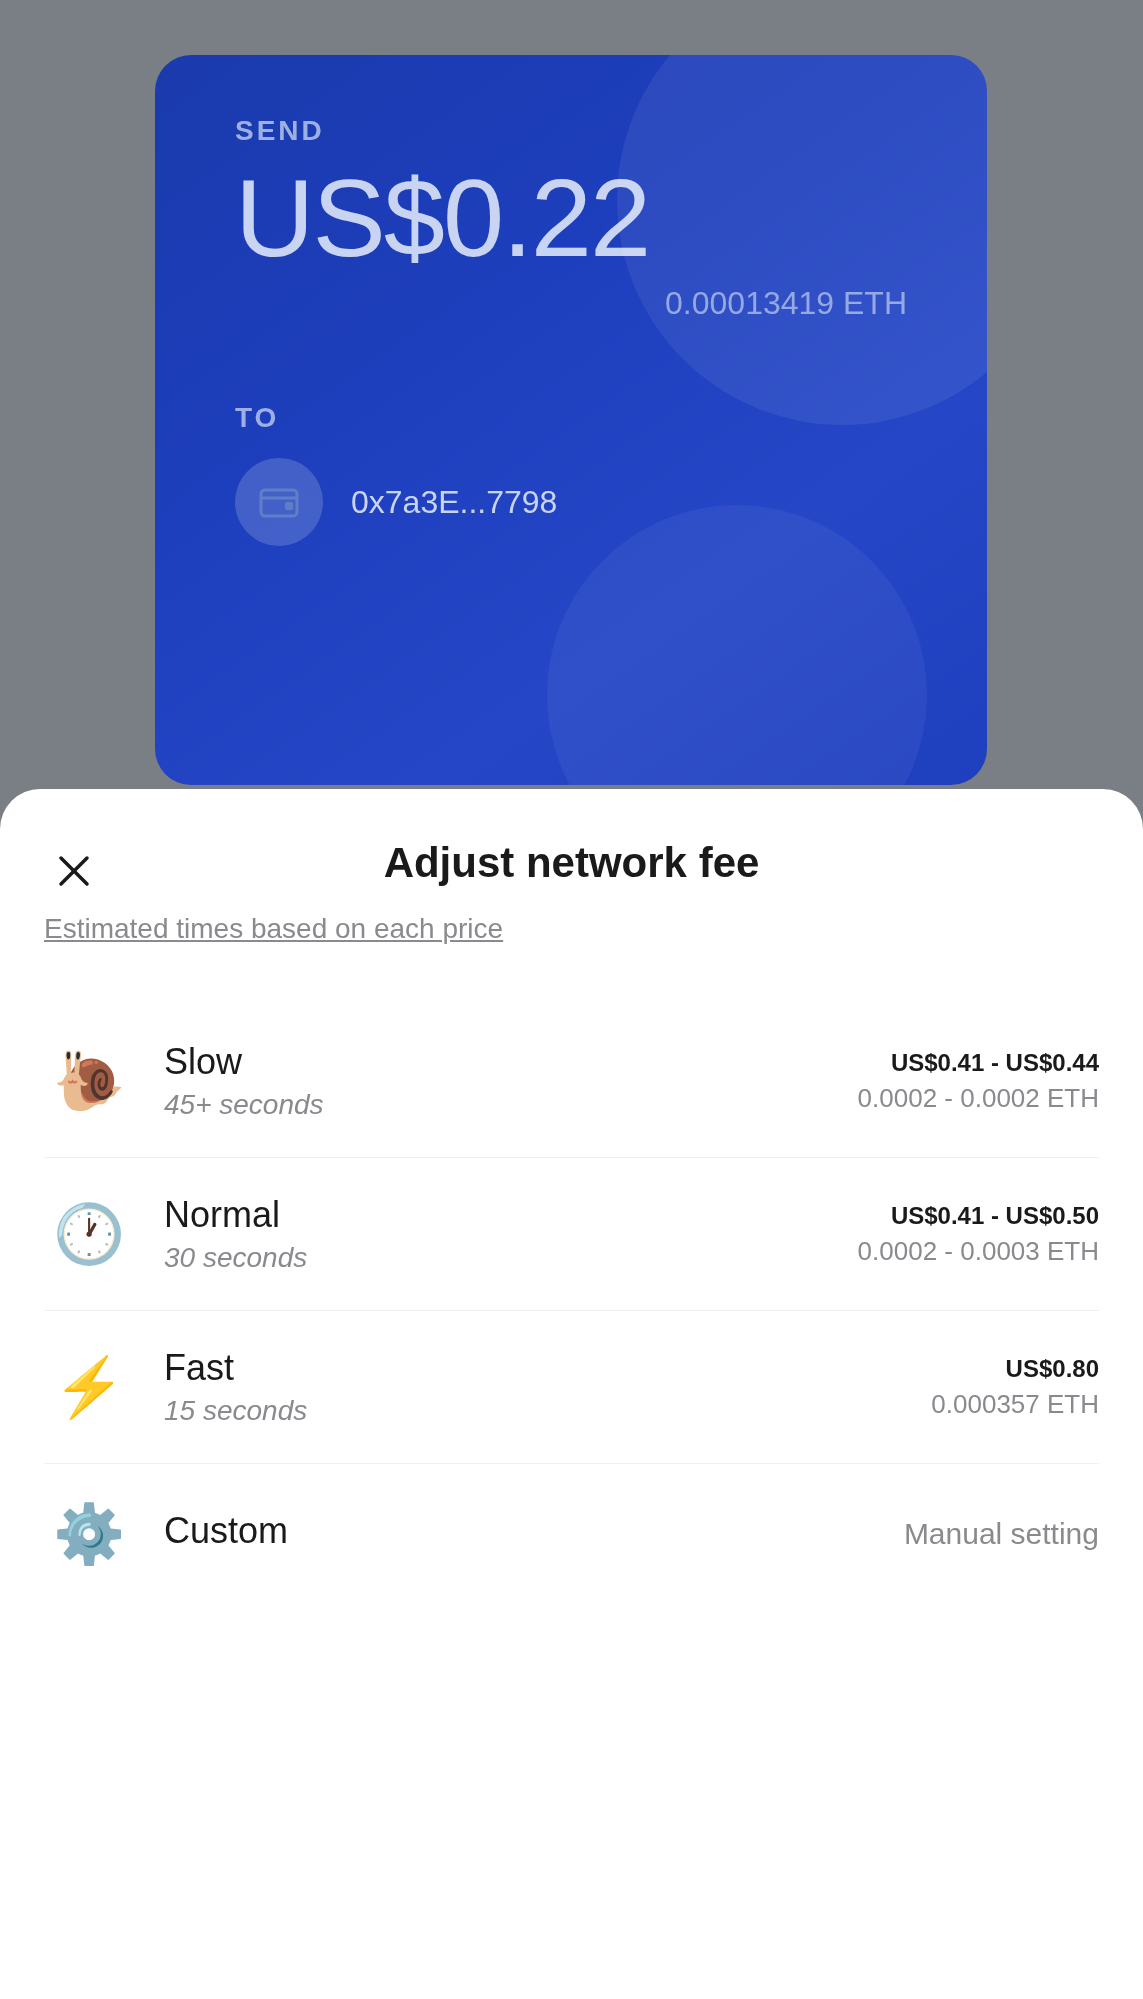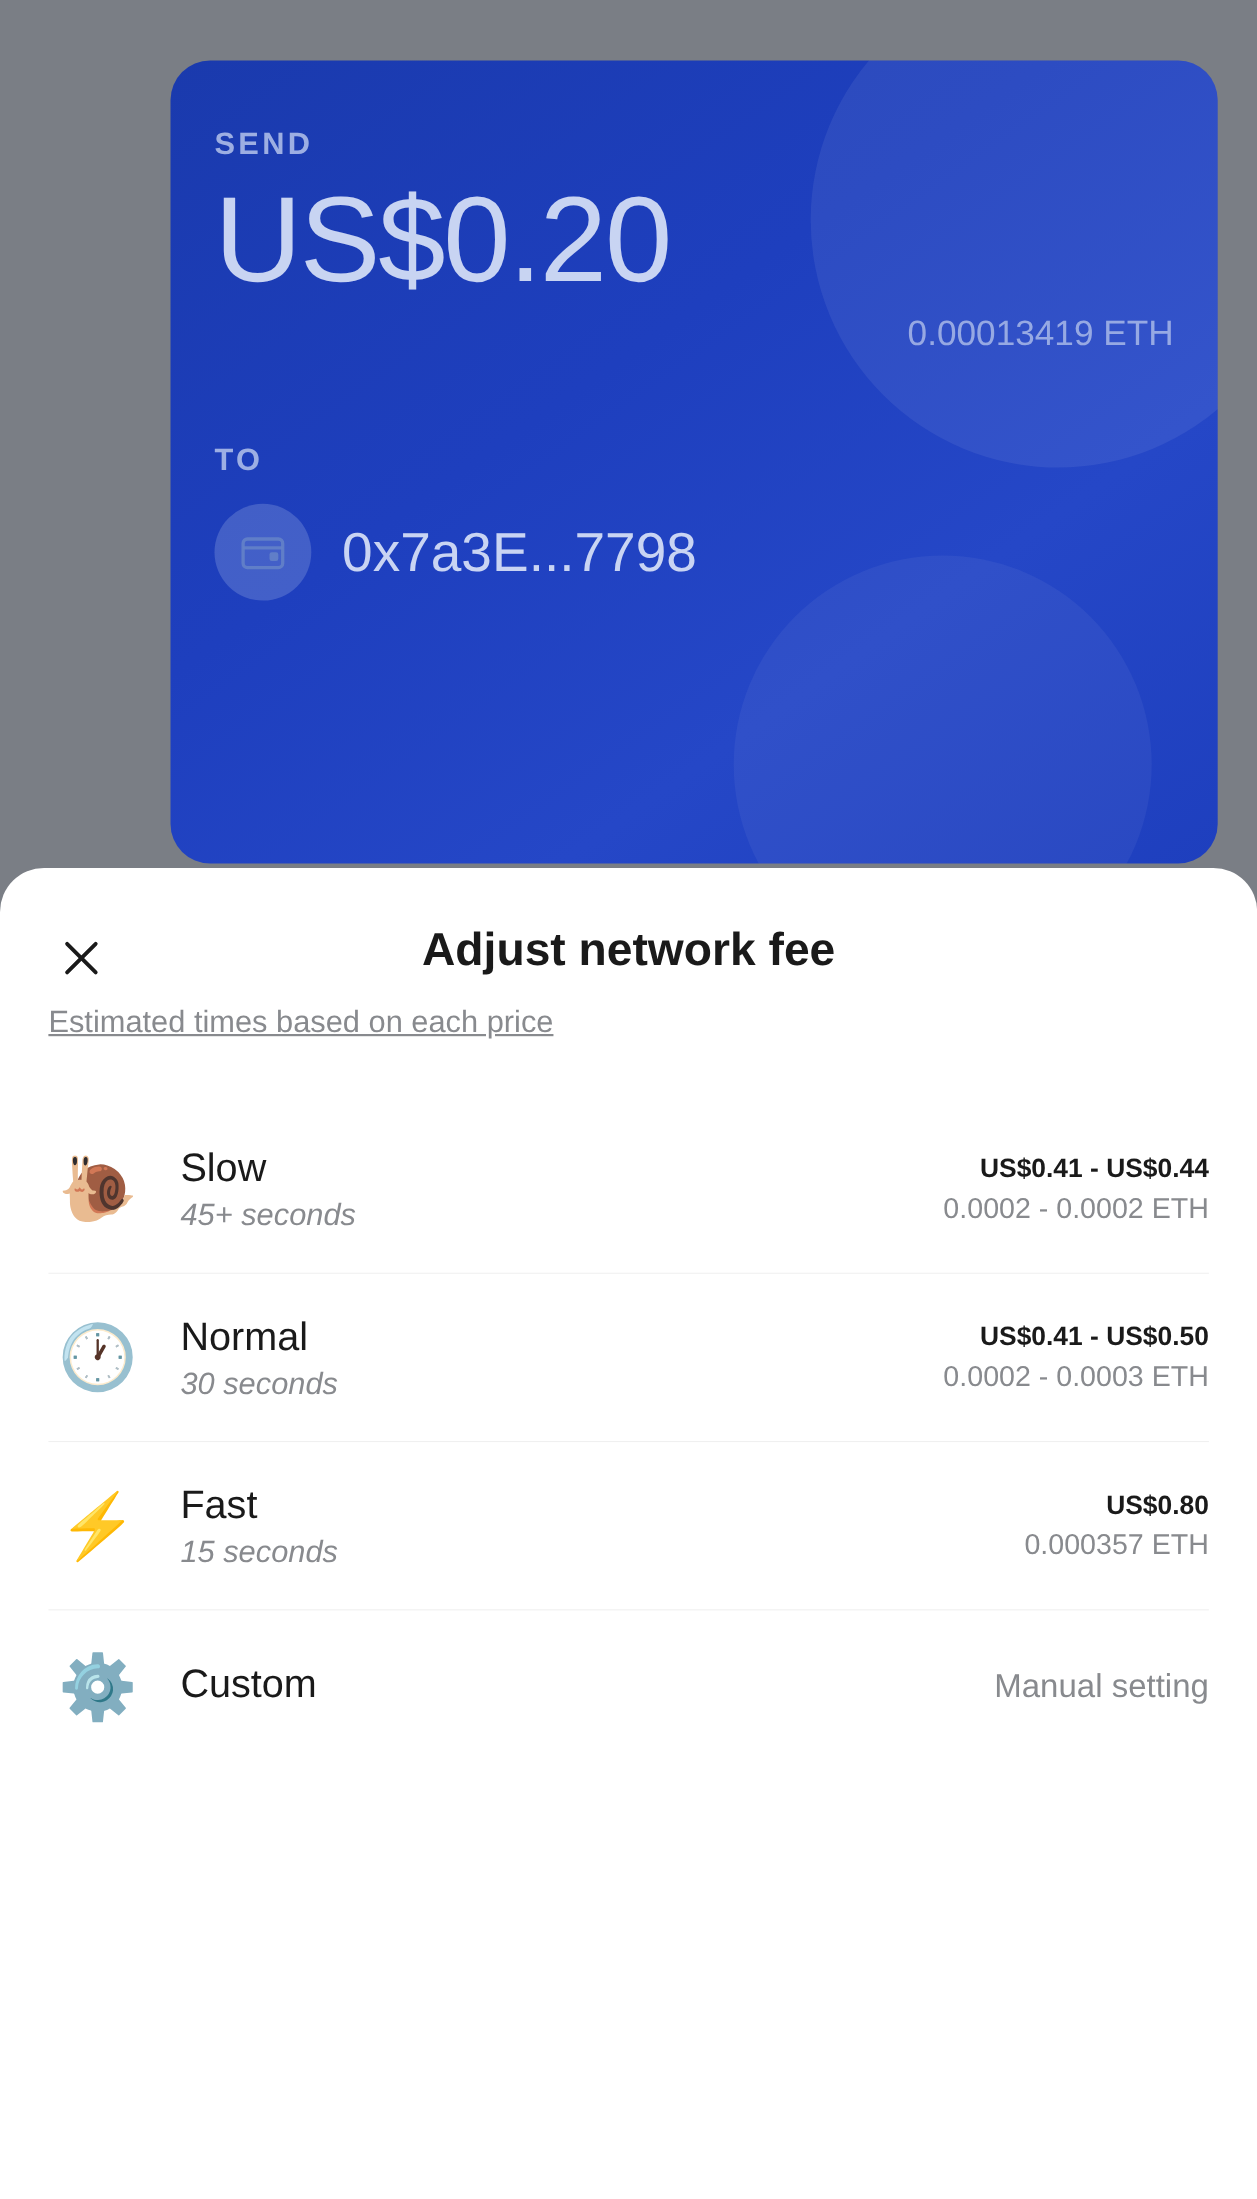--- a/index.html
+++ b/index.html
@@ -22,25 +22,25 @@
       width: 100%;
       height: 100%;
       background: #7a7e85;
     }
 
     
     .send-card {
       position: absolute;
       top: 55px;
       left: 155px;
-      width: 952px;
+      width: 832px;
       height: 730px;
       background: linear-gradient(145deg, #1a3aad 0%, #1e3fbe 40%, #2547c7 70%, #1e3fbe 100%);
       border-radius: 36px;
-      padding: 60px 40px;
+      padding: 60px 80px;
       overflow: hidden;
     }
 
     .send-card::before {
       content: '';
       position: absolute;
       top: -80px;
       right: -80px;
       width: 450px;
       height: 450px;
@@ -111,21 +111,21 @@
       flex-shrink: 0;
     }
 
     .wallet-icon-circle svg {
       width: 44px;
       height: 44px;
     }
 
     .address-text {
       color: rgba(220, 228, 248, 0.9);
-      font-size: 50px;
+      font-size: 32px;
       font-weight: 400;
     }
 
     
     .details-bar {
       position: absolute;
       top: 790px;
       left: 155px;
       width: 832px;
       background: #c8cace;
@@ -261,21 +261,21 @@
       text-align: center;
     }
   </style>
 </head>
 <body>
 
 <div class="bg-overlay"></div>
 
 <div class="send-card">
   <div class="send-label">SEND</div>
-  <div class="send-amount">US$0.20</div>
+  <div class="send-amount">US$0.22</div>
   <div class="send-eth">0.00013419 ETH</div>
   <div class="to-label">TO</div>
   <div class="to-address-row">
     <div class="wallet-icon-circle">
       <svg viewBox="0 0 44 44" fill="none" xmlns="http://www.w3.org/2000/svg">
         <rect x="4" y="10" width="36" height="26" rx="4" stroke="rgba(100,130,200,0.9)" stroke-width="3" fill="none"></rect>
         <path d="M4 18h36" stroke="rgba(100,130,200,0.9)" stroke-width="3"></path>
         <rect x="28" y="22" width="8" height="8" rx="2" fill="rgba(100,130,200,0.9)"></rect>
       </svg>
     </div>

